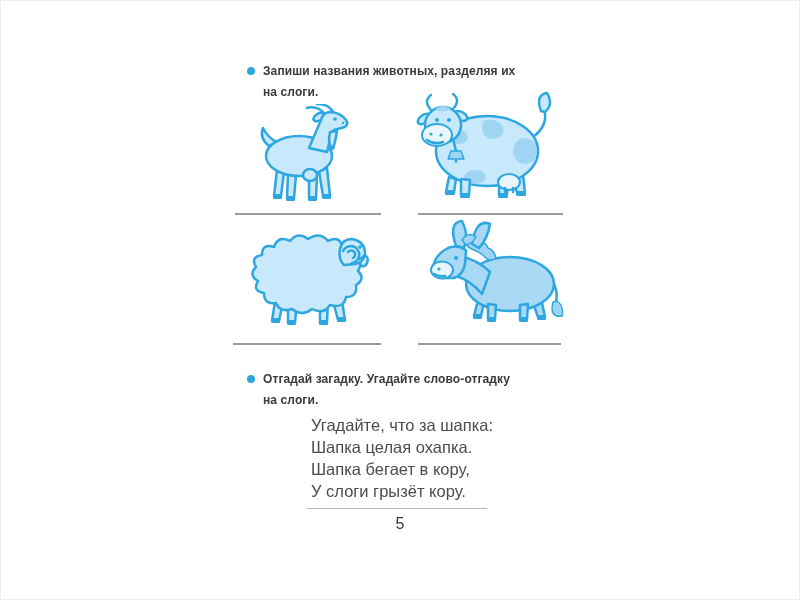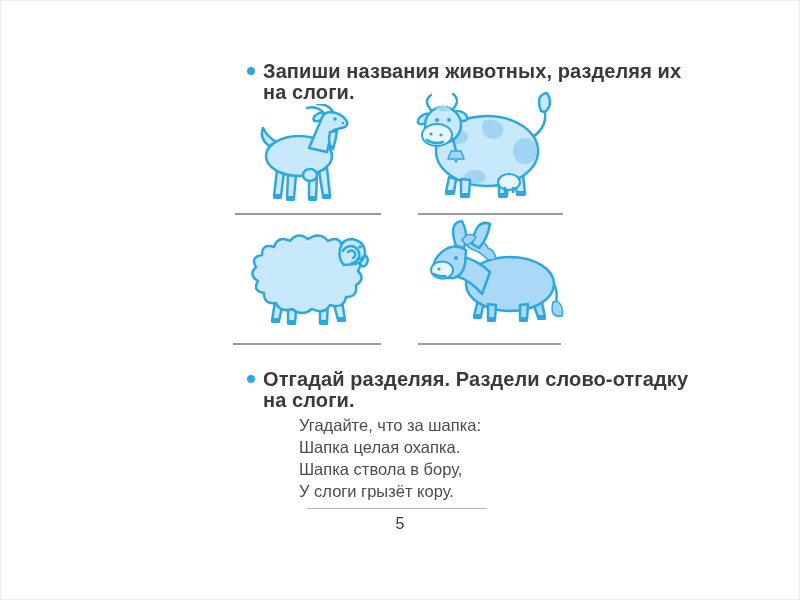--- a/index.html
+++ b/index.html
@@ -9,37 +9,37 @@
     font-family:"Liberation Sans", sans-serif;
   }
   .task { position:absolute; display:flex; align-items:flex-start; }
   .task1 { left:246px; top:60px; }
   .task2 { left:246px; top:368px; }
   .bullet {
     width:8px; height:8px; border-radius:50%;
     background:var(--bullet, #2ea7e0); margin-top:6px; margin-right:8px; flex:none;
   }
   .task-text {
-    font-weight:bold; font-size:20px; line-height:21px;
+    font-weight:bold; font-size:12px; line-height:21px;
     color:var(--heading-text, #3a3a3a); letter-spacing:0.1px; white-space:nowrap;
   }
   figure.animal { position:absolute; margin:0; }
   .goat   { left:252px; top:103px; }
   .cow    { left:412px; top:88px;  }
   .ram    { left:235px; top:224px; }
   .donkey { left:425px; top:217px; }
 
   .write-line { position:absolute; height:0; border-top:2px solid var(--write-line, #9b9b9b); }
   .wl1 { left:234px; top:212px; width:146px; }
   .wl2 { left:417px; top:212px; width:145px; }
   .wl3 { left:232px; top:342px; width:148px; }
   .wl4 { left:417px; top:342px; width:143px; }
 
   .riddle {
-    position:absolute; left:298px; top:413px;
+    position:absolute; left:310px; top:413px;
     font-size:16.5px; line-height:22px; color:var(--body-text, #4c4c4c);
     white-space:nowrap;
   }
   .answer-line {
     position:absolute; left:306px; top:507px; width:180px; height:0;
     border-top:1.5px solid var(--answer-line, #b8b8b8);
   }
   .page-number {
     position:absolute; left:0; top:514px; width:798px; text-align:center;
     font-size:16px; color:var(--heading-text, #3a3a3a);
@@ -180,29 +180,29 @@
       <path class="ds" d="M36 22 Q42 13 50 19 Q46 26 40 27 Z"></path>
     </svg>
   </figure>
 
   <div class="write-line wl3"></div>
   <div class="write-line wl4"></div>
 
   <section class="task task2">
     <span class="bullet"></span>
     <div class="task-text">
-      <div>Отгадай разделяя. Раздели слово-отгадку</div>
+      <div>Отгадай загадку. Угадайте слово-отгадку</div>
       <div>на слоги.</div>
     </div>
   </section>
 
   <div class="riddle">
     <div>Угадайте, что за шапка:</div>
     <div>Шапка целая охапка.</div>
-    <div>Шапка ствола в бору,</div>
+    <div>Шапка бегает в кору,</div>
     <div>У слоги грызёт кору.</div>
   </div>
 
   <div class="answer-line"></div>
 
   <div class="page-number">5</div>
 
 </div>
 
 </body></html>

